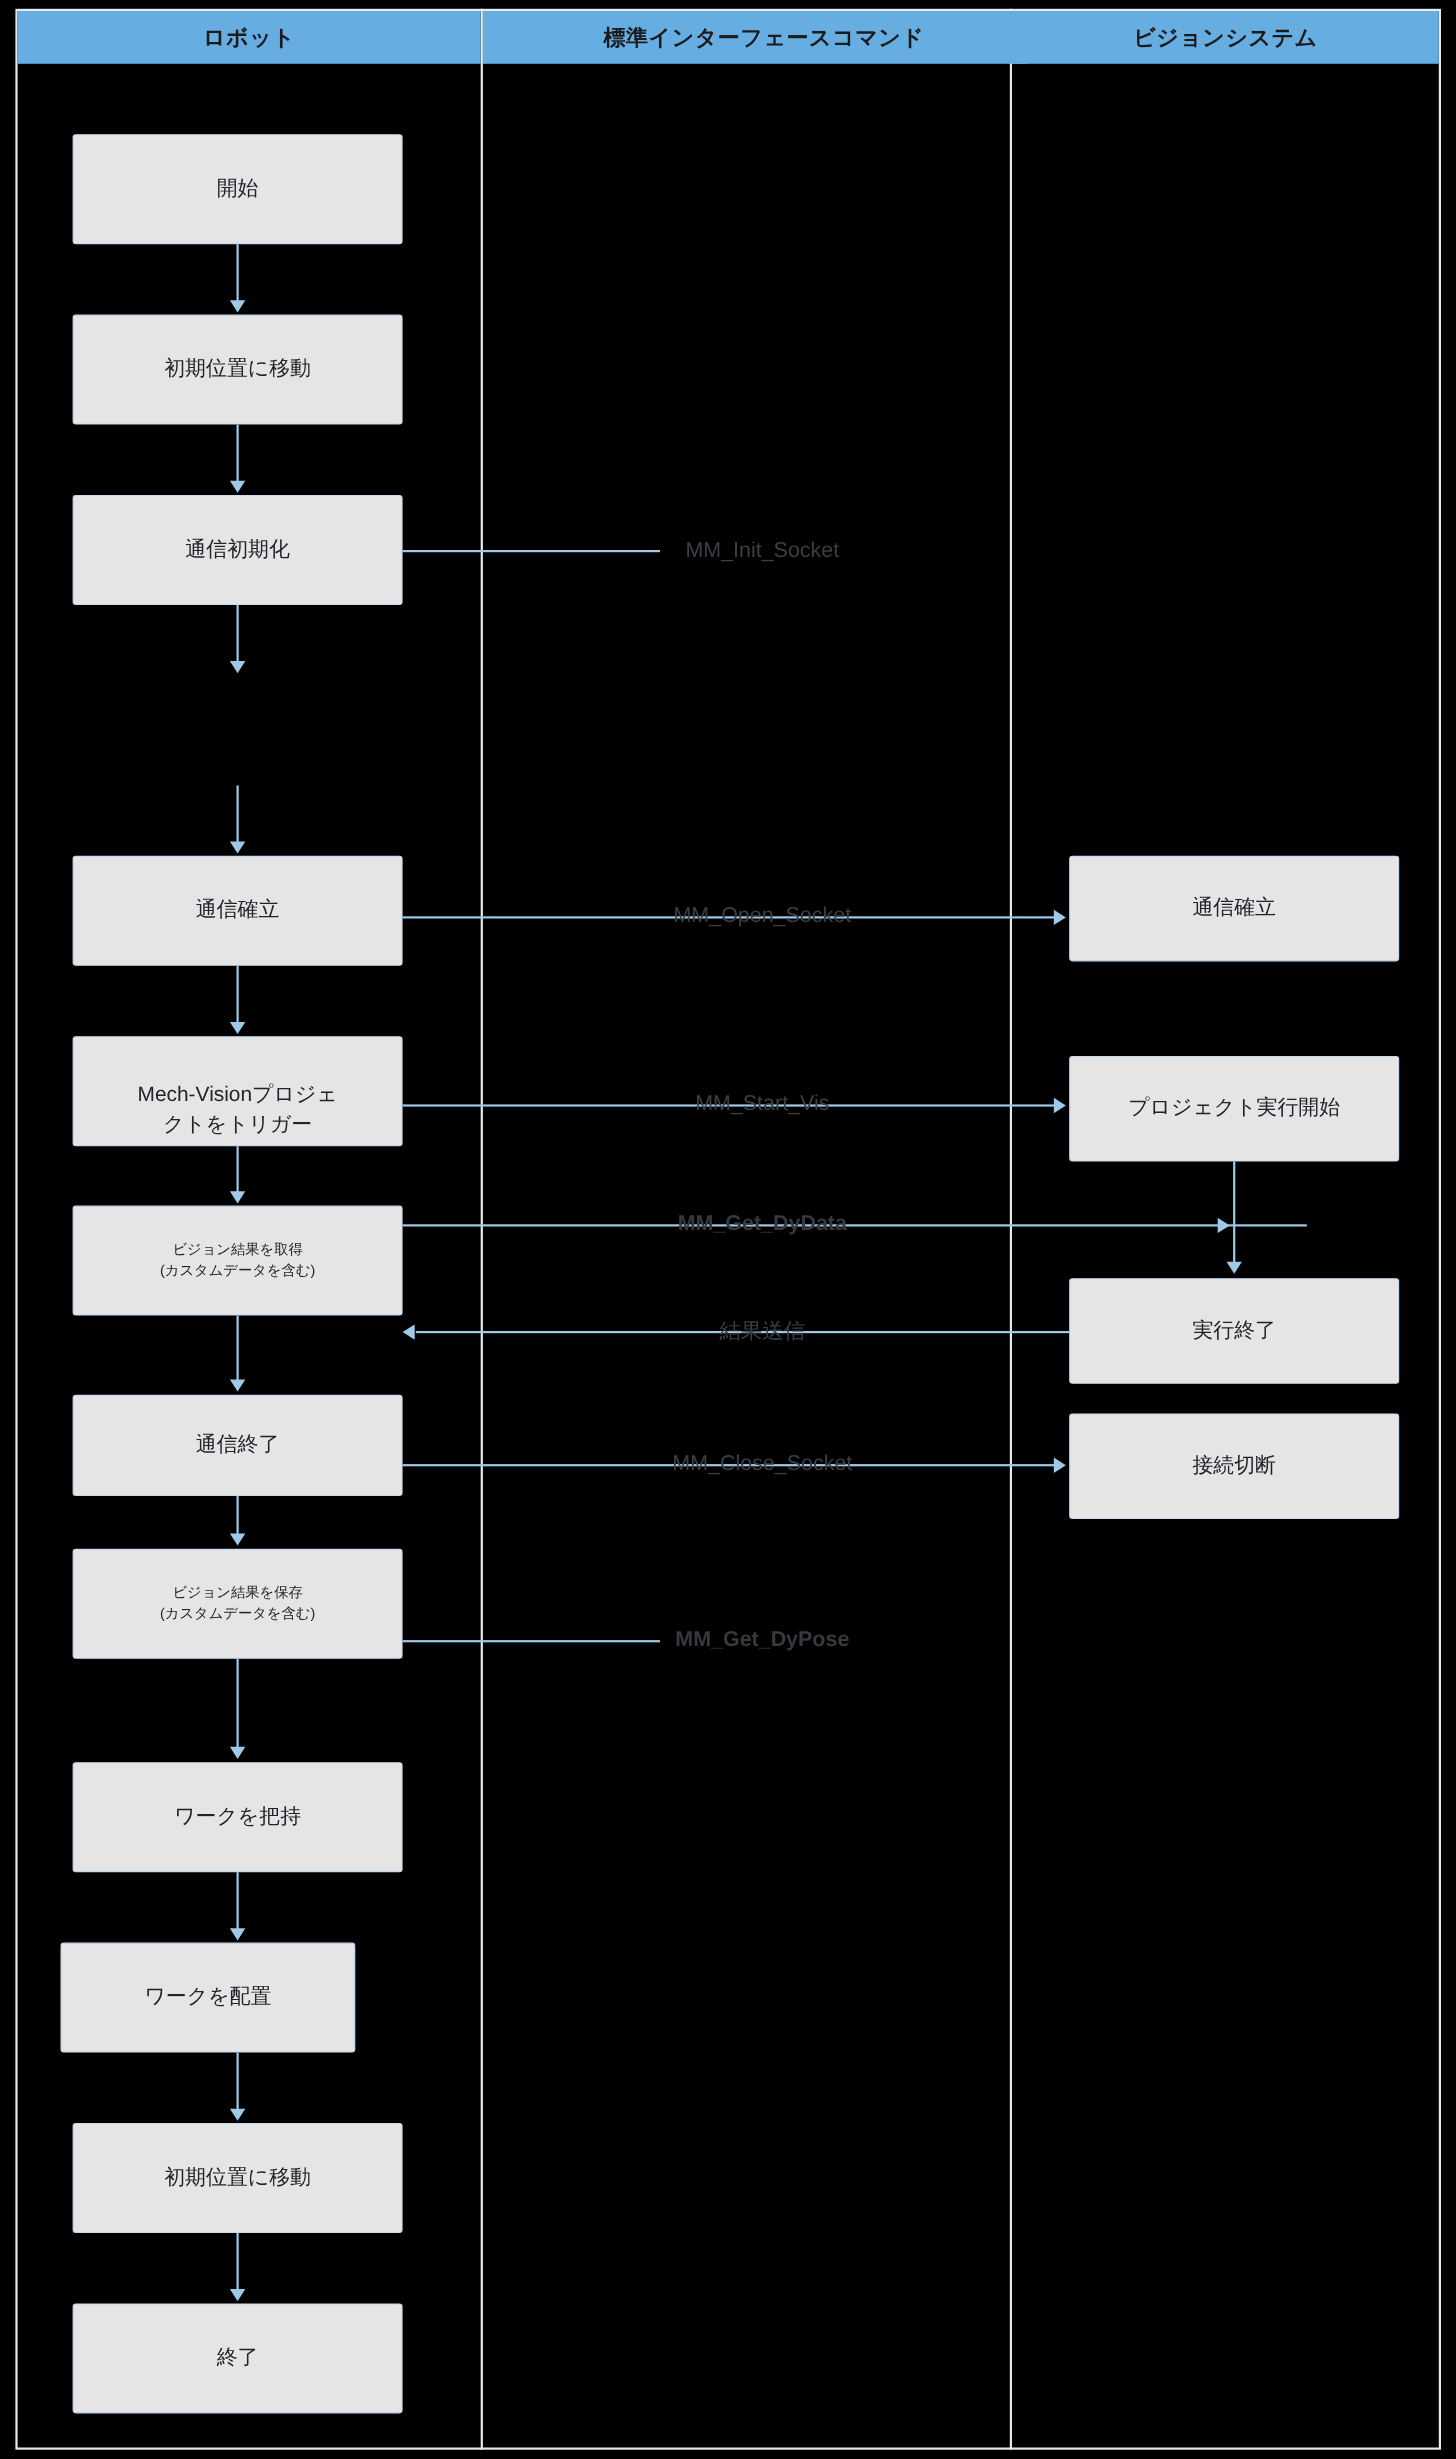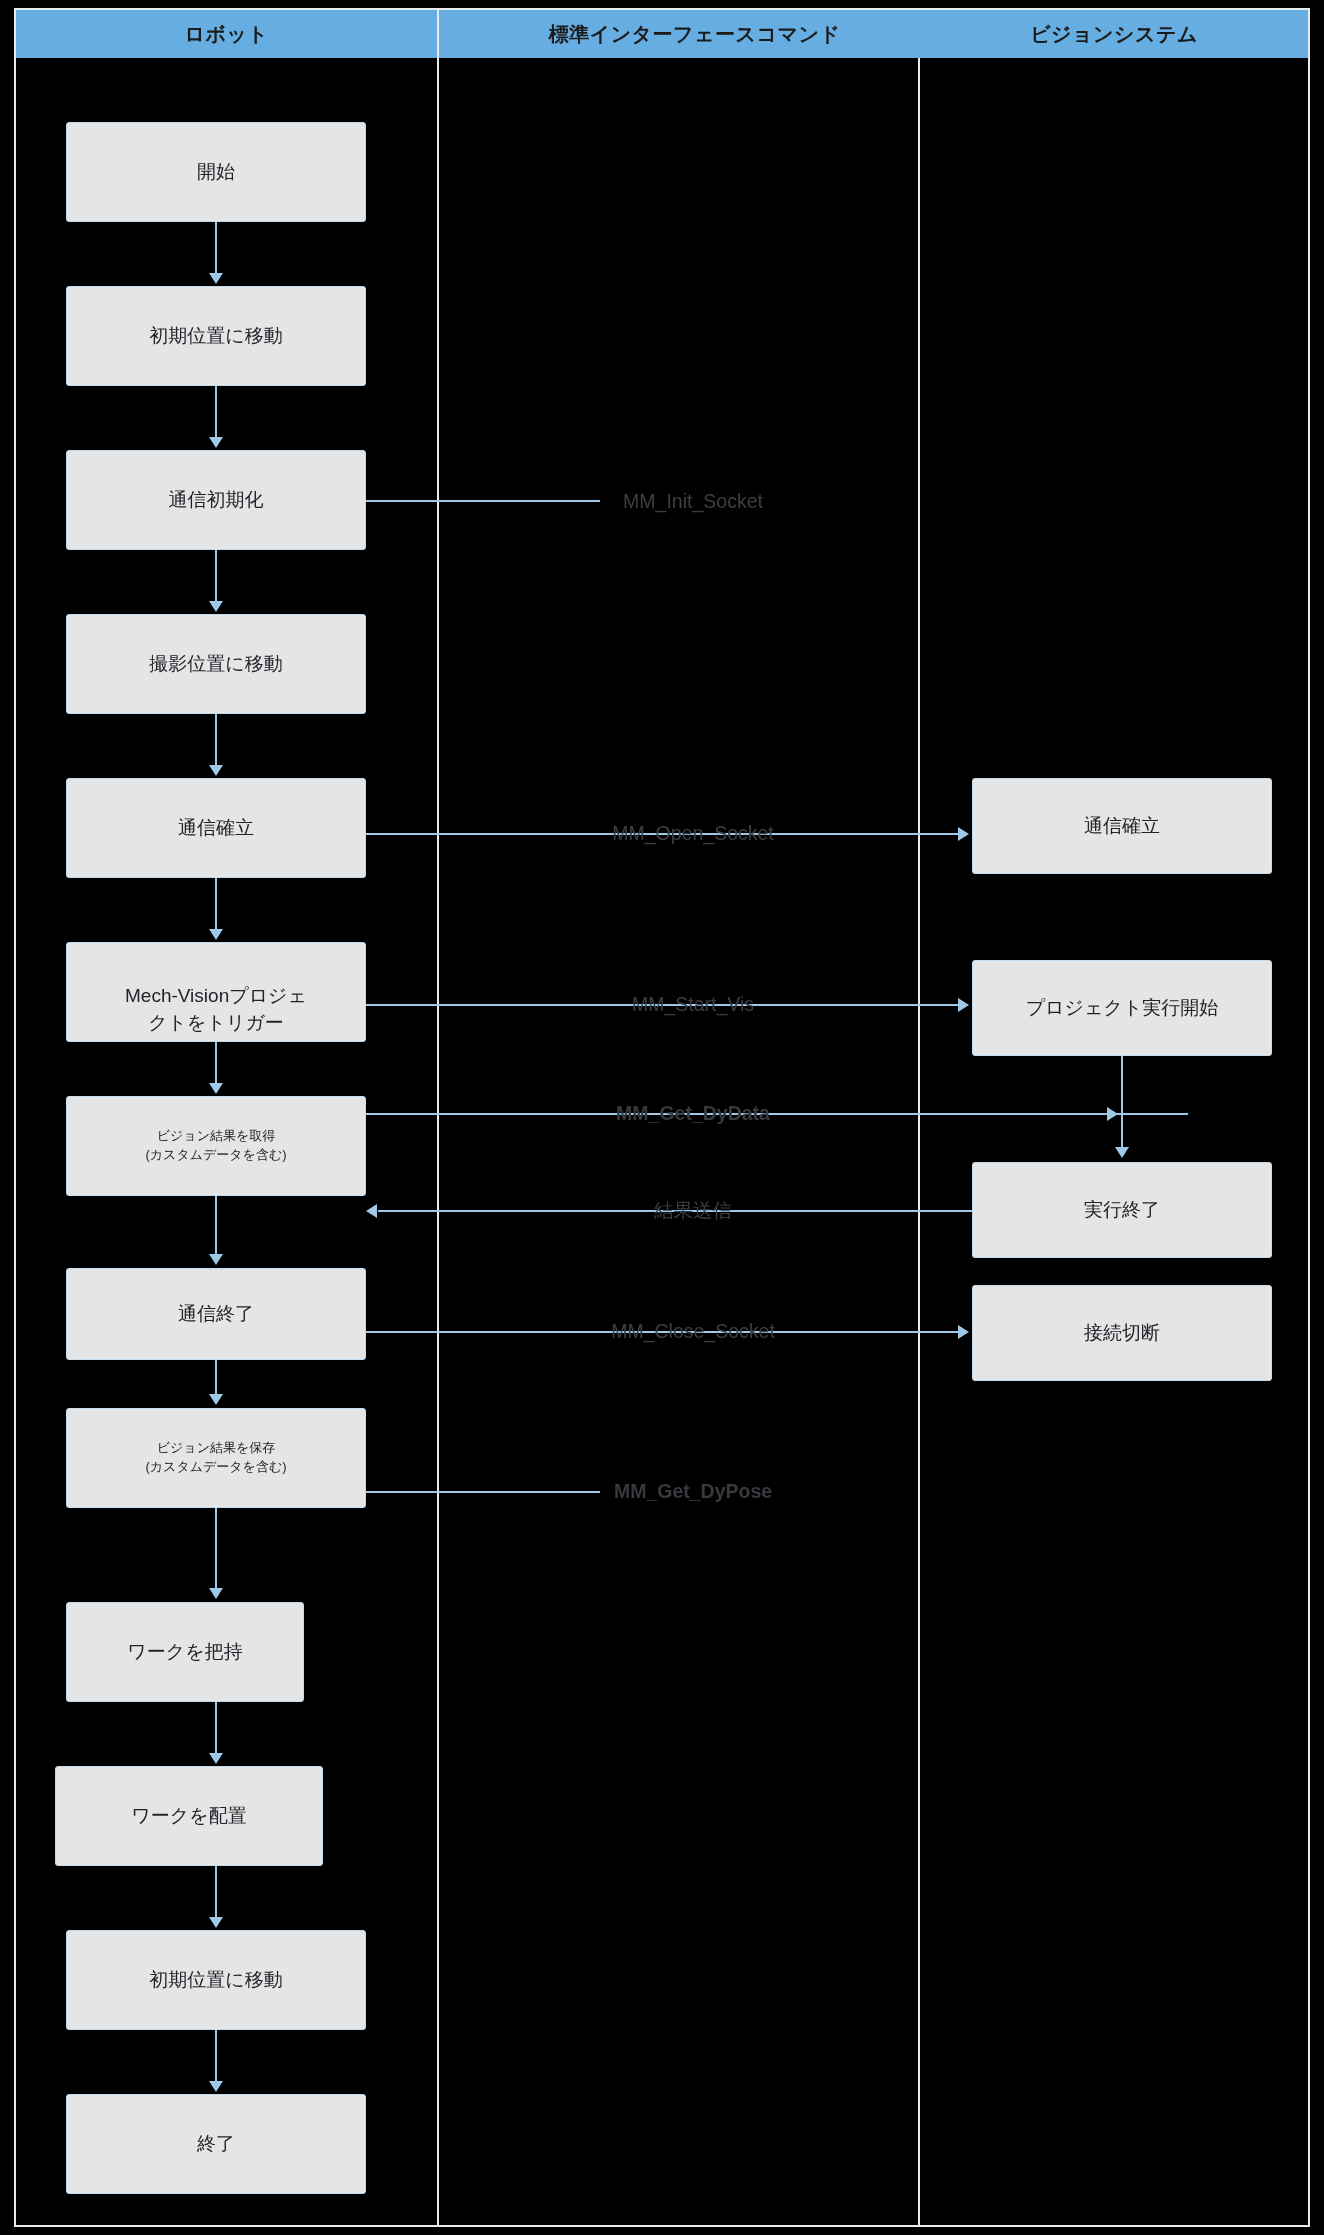--- a/index.html
+++ b/index.html
@@ -156,23 +156,20 @@
   </div>
 
   <div class="node" style="left:66px; top:286px; width:300px; height:100px;">
     <span>初期位置に移動</span>
   </div>
 
   <div class="node" style="left:66px; top:450px; width:300px; height:100px;">
     <span>通信初期化</span>
   </div>
 
-  <div class="node" style="left:66px; top:614px; width:300px; height:100px;">
-    <span>撮影位置に移動</span>
-  </div>
 
   <div class="node" style="left:66px; top:778px; width:300px; height:100px;">
     <span>通信確立</span>
   </div>
 
   <div class="node" style="left:66px; top:942px; width:300px; height:100px;justify-content:flex-end;">
     <span>Mech-Visionプロジェ</span>
     <span class="line2">クトをトリガー</span>
   </div>
 
@@ -183,21 +180,21 @@
 
   <div class="node" style="left:66px; top:1268px; width:300px; height:92px;">
     <span>通信終了</span>
   </div>
 
   <div class="node bold" style="left:66px; top:1408px; width:300px; height:100px;">
     <span>ビジョン結果を保存</span>
     <span class="line2">(カスタムデータを含む)</span>
   </div>
 
-  <div class="node" style="left:66px; top:1602px; width:238px; height:100px;">
+  <div class="node" style="left:66px; top:1602px; width:300px; height:100px;">
     <span>ワークを把持</span>
   </div>
 
   <div class="node" style="left:55px; top:1766px; width:268px; height:100px;">
     <span>ワークを配置</span>
   </div>
 
   <div class="node" style="left:66px; top:1930px; width:300px; height:100px;">
     <span>初期位置に移動</span>
   </div>

